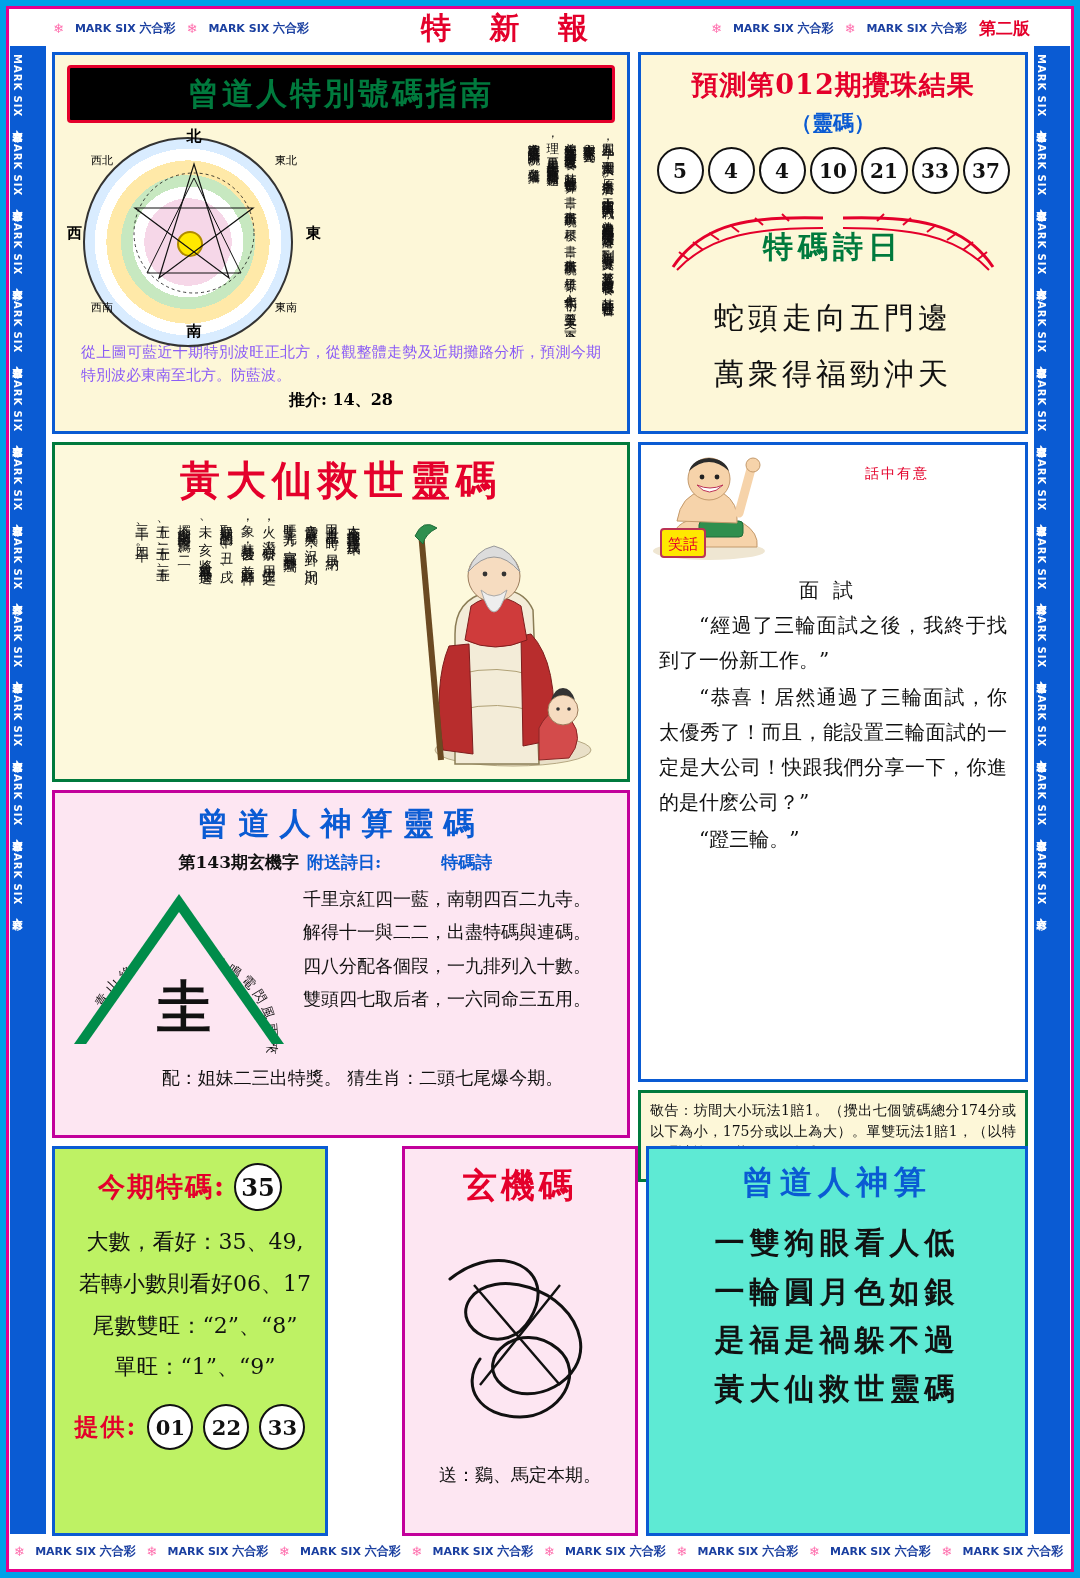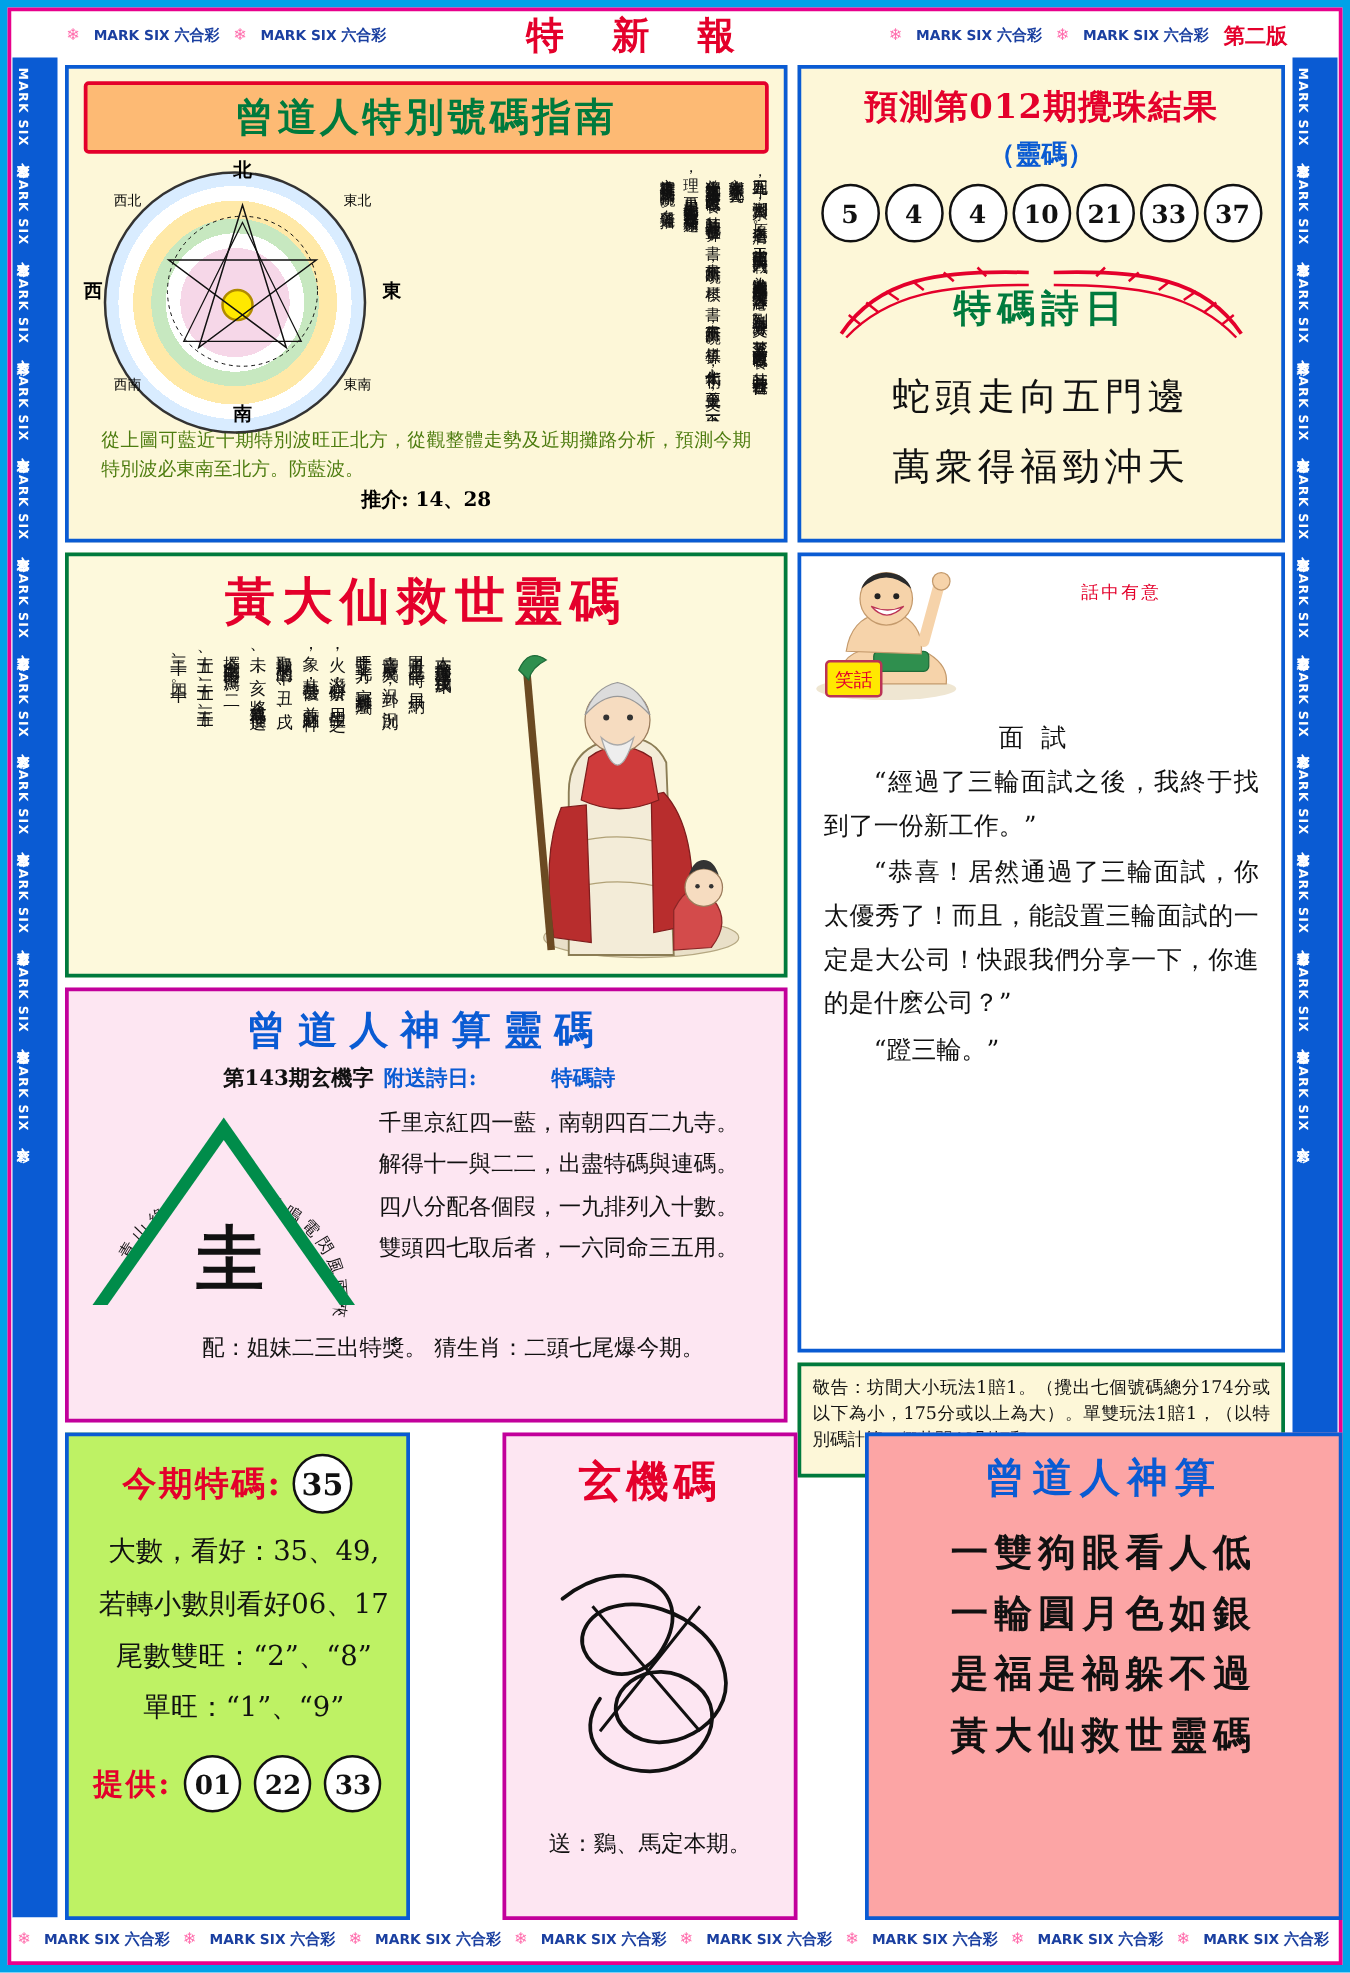--- a/index.html
+++ b/index.html
@@ -81,21 +81,21 @@
   }
   .panel{position:absolute;box-sizing:border-box;}
 
   
   #p-guide{
     left:0;top:0;width:578px;height:382px;
     background:#fdf7d8;border:3px solid #0a5bd3;
   }
   .guide-title{
     margin:10px 12px 6px 12px;height:52px;
-    background:#fdba74;border:3px solid #e4002b;border-radius:4px;
+    background:#000000;border:3px solid #e4002b;border-radius:4px;
     display:flex;align-items:center;justify-content:center;
   }
   .guide-title span{
     font-family:"DejaVu Serif","Liberation Serif",serif;
     font-size:31px;font-weight:bold;color:#007a3d;letter-spacing:3px;
   }
   .guide-body{display:flex;padding:0 10px;height:208px;}
   .compass-wrap{width:258px;position:relative;}
   .compass{
     position:absolute;left:18px;top:8px;width:206px;height:206px;border-radius:50%;
@@ -125,21 +125,21 @@
   }
   .vcol{
     writing-mode:vertical-rl;text-orientation:upright;
     font-family:"DejaVu Serif","Liberation Serif",serif;
     font-size:12.5px;line-height:1.42;color:#111;
     letter-spacing:1px;height:200px;margin-left:1px;
   }
   .guide-foot{
     padding:4px 26px 0 26px;
     font-family:"DejaVu Serif","Liberation Serif",serif;
-    font-size:15px;line-height:1.5;color:#4d7c0f;text-align:justify;
+    font-size:15px;line-height:1.5;color:#8b5cf6;text-align:justify;
   }
   .guide-rec{
     text-align:center;font-size:16px;font-weight:bold;margin-top:4px;
     font-family:"DejaVu Serif","Liberation Serif",serif;
   }
 
   
   #p-forecast{
     left:586px;top:0;width:390px;height:382px;
     background:#fdf7d8;border:3px solid #0a5bd3;
@@ -341,21 +341,21 @@
   .xj-draw{width:100%;height:250px;}
   .xj-foot{
     text-align:center;
     font-family:"DejaVu Serif","Liberation Serif",serif;
     font-size:18px;color:#111;
   }
 
   
   #p-poem{
     left:594px;top:1094px;width:382px;height:390px;
-    background:#fca5a5;border:3px solid #0a5bd3;margin-left:46px;
+    background:#5eead4;border:3px solid #0a5bd3;
   }
   .pm-title{
     text-align:center;margin-top:12px;
     font-family:"DejaVu Serif","Liberation Serif",serif;
     font-size:32px;font-weight:bold;color:#0a5bd3;letter-spacing:6px;
   }
   .pm-lines{
     padding:14px 18px 0 18px;
     font-family:"DejaVu Serif","Liberation Serif",serif;
     font-size:30px;line-height:1.62;color:#111;text-align:center;

